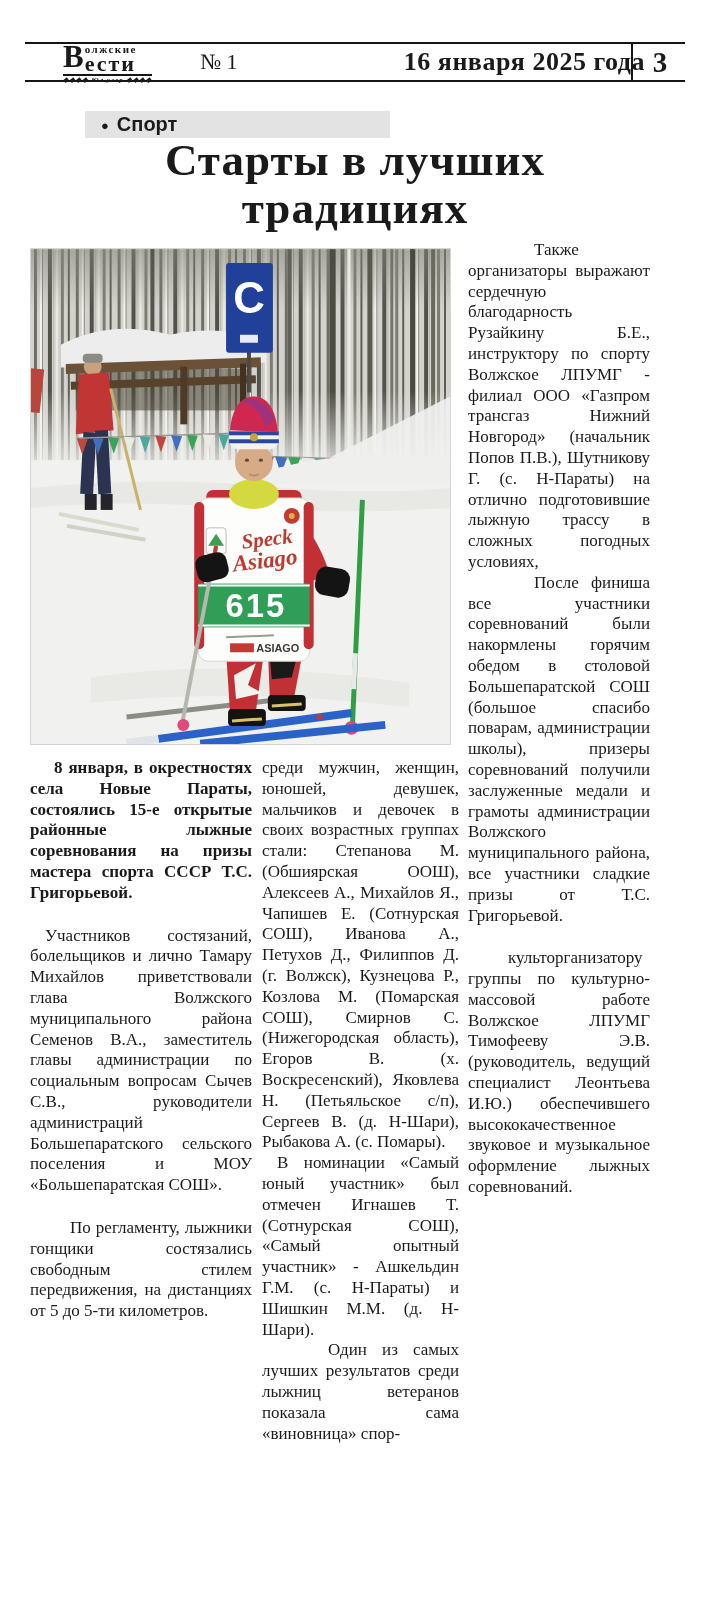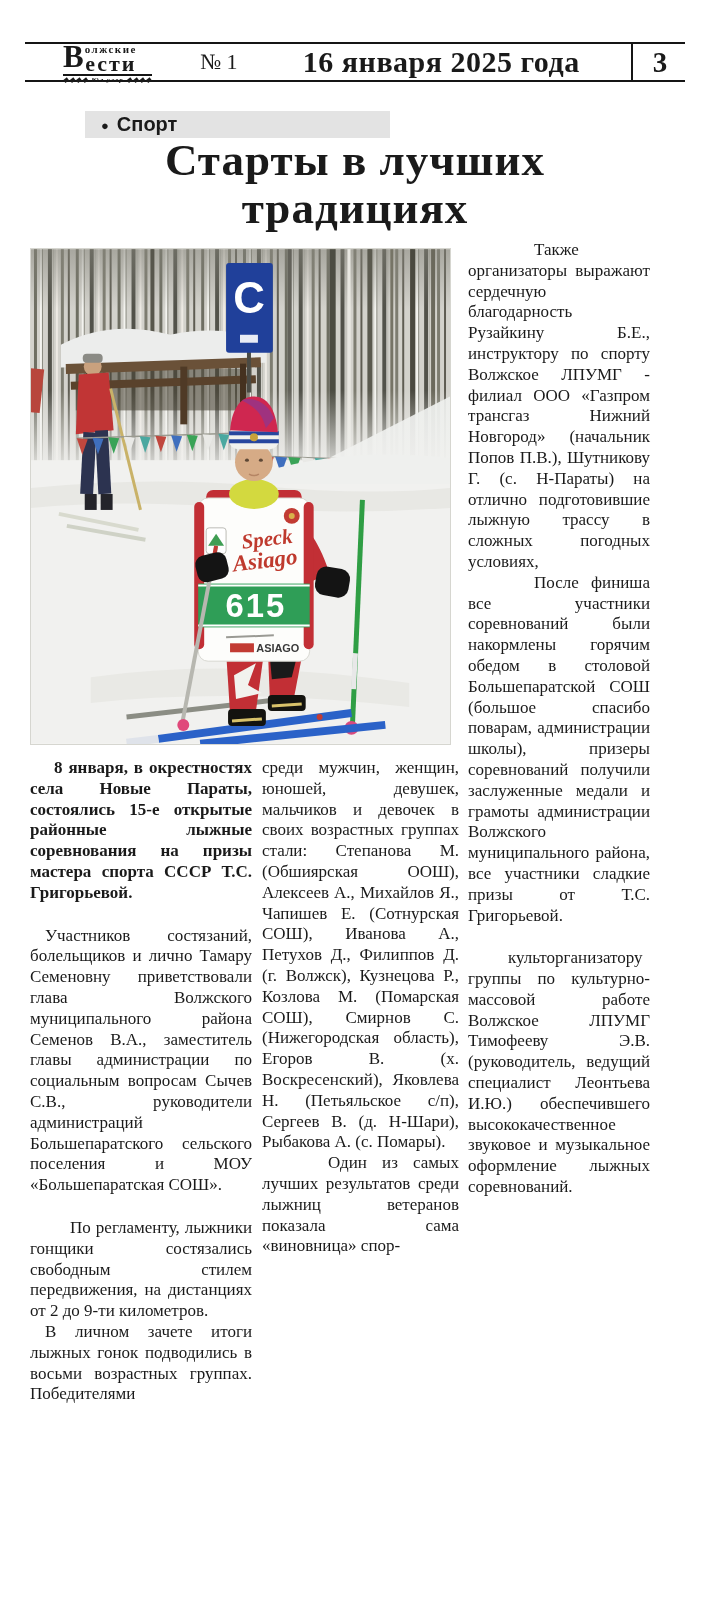--- a/index.html
+++ b/index.html
@@ -10,27 +10,27 @@
 
   
   .masthead{
     position:absolute;left:25px;top:42px;width:660px;height:36px;
     border-top:2px solid #151515;border-bottom:2px solid #151515;
     display:flex;align-items:center;
   }
   .logo{margin-left:38px;line-height:1;position:relative;top:2px;}
   .logo-main{display:flex;align-items:flex-start;}
   .logo-initial{font-weight:bold;font-size:31px;line-height:.85;}
-  .logo-stack{display:flex;flex-direction:column;margin-left:1px;align-items:center;}
+  .logo-stack{display:flex;flex-direction:column;margin-left:1px;}
   .logo-top{font-weight:bold;font-size:11px;letter-spacing:1.5px;line-height:1;}
   .logo-bottom{font-weight:bold;font-size:22px;letter-spacing:2px;line-height:.8;}
   .logo-sub{font-weight:bold;font-style:italic;font-size:7px;letter-spacing:1px;
     border-top:2px solid #151515;margin-top:2px;padding-top:1px;}
   .issue{margin-left:48px;font-size:22px;}
-  .date{flex:1;text-align:center;font-weight:bold;font-size:30px;letter-spacing:.5px;padding-right:40px;}
+  .date{flex:1;text-align:right;font-weight:bold;font-size:26px;letter-spacing:.5px;padding-right:40px;}
   .band-divider{position:absolute;right:52px;top:-2px;bottom:-2px;width:2px;background:#151515;}
   .pageno{position:absolute;right:0;top:0;width:50px;height:36px;display:flex;
     align-items:center;justify-content:center;font-weight:bold;font-size:29px;}
 
   
   .section-label{
     position:absolute;left:85px;top:111px;width:305px;height:27px;background:#e3e3e3;
     font-family:"Liberation Sans", sans-serif;font-weight:bold;font-size:20px;
     display:flex;align-items:center;
   }
@@ -255,27 +255,27 @@
       <line x1="186" y1="298" x2="180" y2="330" stroke="#c23b33" stroke-width="4"></line>
       <circle cx="153" cy="478" r="6" fill="#e0497a"></circle>
       <rect x="166" y="306" width="32" height="27" rx="9" fill="#141414" transform="rotate(-14 182 320)"></rect>
       <rect x="286" y="320" width="34" height="29" rx="10" fill="#141414" transform="rotate(10 303 334)"></rect>
     </g>
   </svg>
 </div>
 
 <div class="col col1">
   <p class="lead">8 января, в окрестностях села Новые Параты, состоялись 15-е открытые районные лыжные соревнования на призы мастера спорта СССР Т.С. Григорьевой.</p>
-  <p class="ind-sm gap-after-lead">Участников состязаний, болельщиков и лично Тамару Семеновну приветствовали глава Волжского муниципального района Семенов В.А., заместитель главы администрации по социальным вопросам Сычев С.В., руководители администраций Большепаратского сельского поселения и МОУ «Большепаратская СОШ».</p>
-  <p class="ind-md">По регламенту, лыжники гонщики состязались свободным стилем передвижения, на дистанциях от 2 до 9-ти километров.</p>
-  <p class="ind-sm">В личном зачете итоги лыжных гонок подводились в восьми возрастных группах. Победителями</p>
+  <p class="ind-sm gap-after-lead">Участников состязаний, болельщиков и лично Тамару Михайлов приветствовали глава Волжского муниципального района Семенов В.А., заместитель главы администрации по социальным вопросам Сычев С.В., руководители администраций Большепаратского сельского поселения и МОУ «Большепаратская СОШ».</p>
+  <p class="ind-md">По регламенту, лыжники гонщики состязались свободным стилем передвижения, на дистанциях от 5 до 5-ти километров.</p>
 </div>
 
 <div class="col col2">
   <p class="noind">среди мужчин, женщин, юношей, девушек, мальчиков и девочек в своих возрастных группах стали: Степанова М. (Обшиярская ООШ), Алексеев А., Михайлов Я., Чапишев Е. (Сотнурская СОШ), Иванова А., Петухов Д., Филиппов Д. (г. Волжск), Кузнецова Р., Козлова М. (Помарская СОШ), Смирнов С. (Нижегородская область), Егоров В. (х. Воскресенский), Яковлева Н. (Петьяльское с/п), Сергеев В. (д. Н-Шари), Рыбакова А. (с. Помары).</p>
+  <p class="ind-sm">В номинации «Самый юный участник» был отмечен Игнашев Т. (Сотнурская СОШ), «Самый опытный участник» - Ашкельдин Г.М. (с. Н-Параты) и Шишкин М.М. (д. Н-Шари).</p>
   <p class="ind-lg">Один из самых лучших результатов среди лыжниц ветеранов показала сама «виновница» спор-</p>
 </div>
 
 <div class="col col3">
   <p class="ind-lg">Также организаторы выражают сердечную благодарность Рузайкину Б.Е., инструктору по спорту Волжское ЛПУМГ - филиал ООО «Газпром трансгаз Нижний Новгород» (начальник Попов П.В.), Шутникову Г. (с. Н-Параты) на отлично подготовившие лыжную трассу в сложных погодных условиях,</p>
   <p class="ind-lg">После финиша все участники соревнований были накормлены горячим обедом в столовой Большепаратской СОШ (большое спасибо поварам, администрации школы), призеры соревнований получили заслуженные медали и грамоты администрации Волжского муниципального района, все участники сладкие призы от Т.С. Григорьевой.</p>
   <p class="ind-md">культорганизатору группы по культурно-массовой работе Волжское ЛПУМГ Тимофееву Э.В. (руководитель, ведущий специалист Леонтьева И.Ю.) обеспечившего высококачественное звуковое и музыкальное оформление лыжных соревнований.</p>
 </div>
 
 </body></html>

